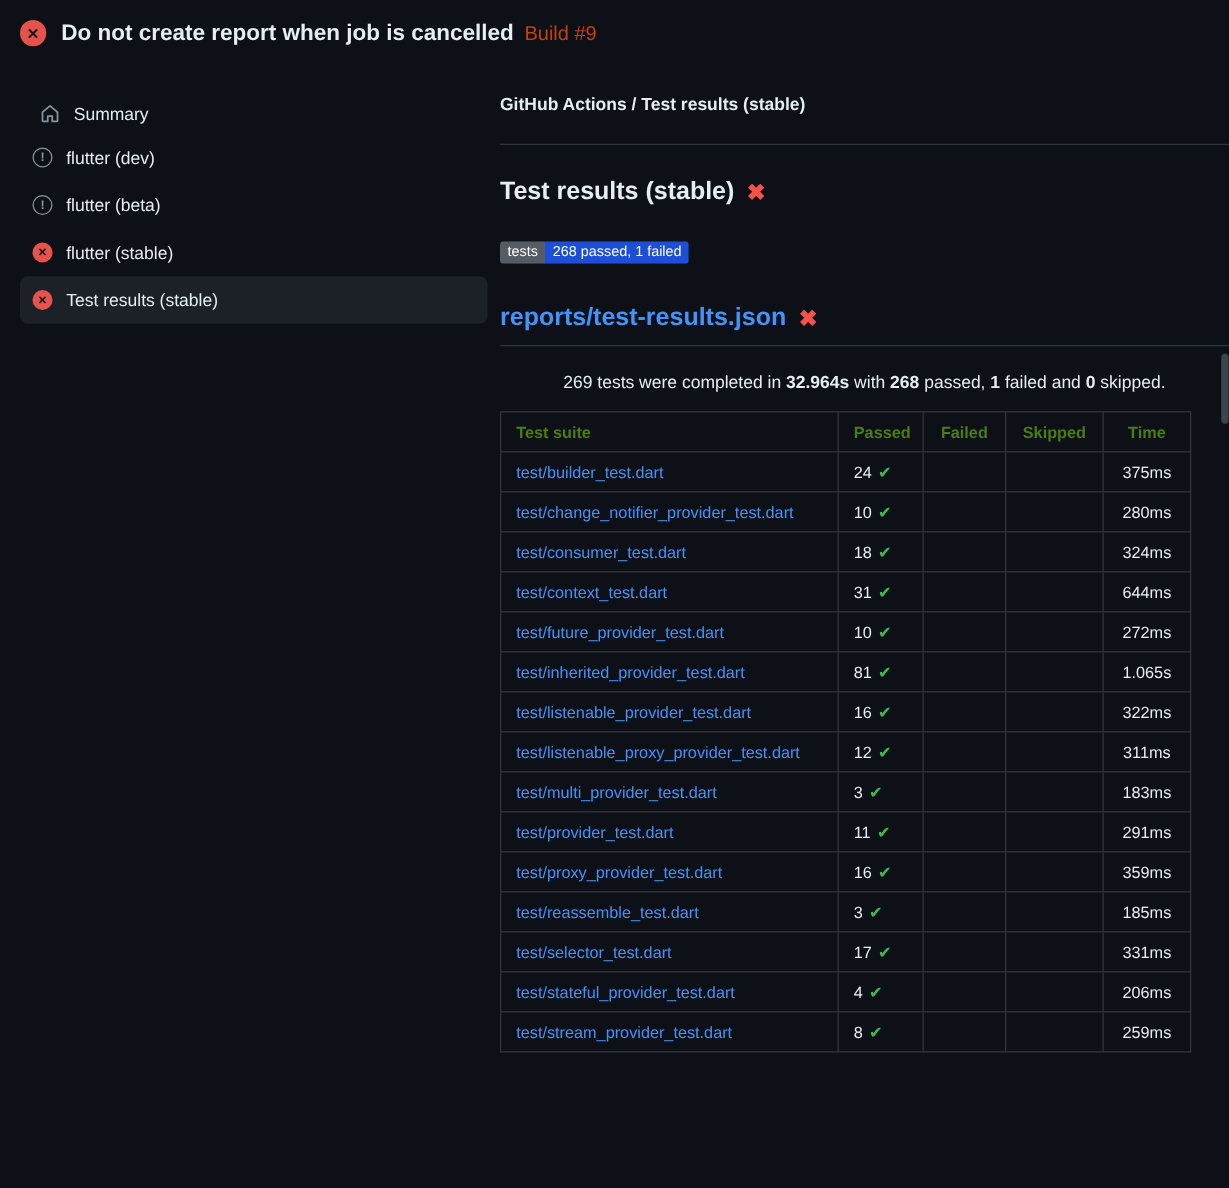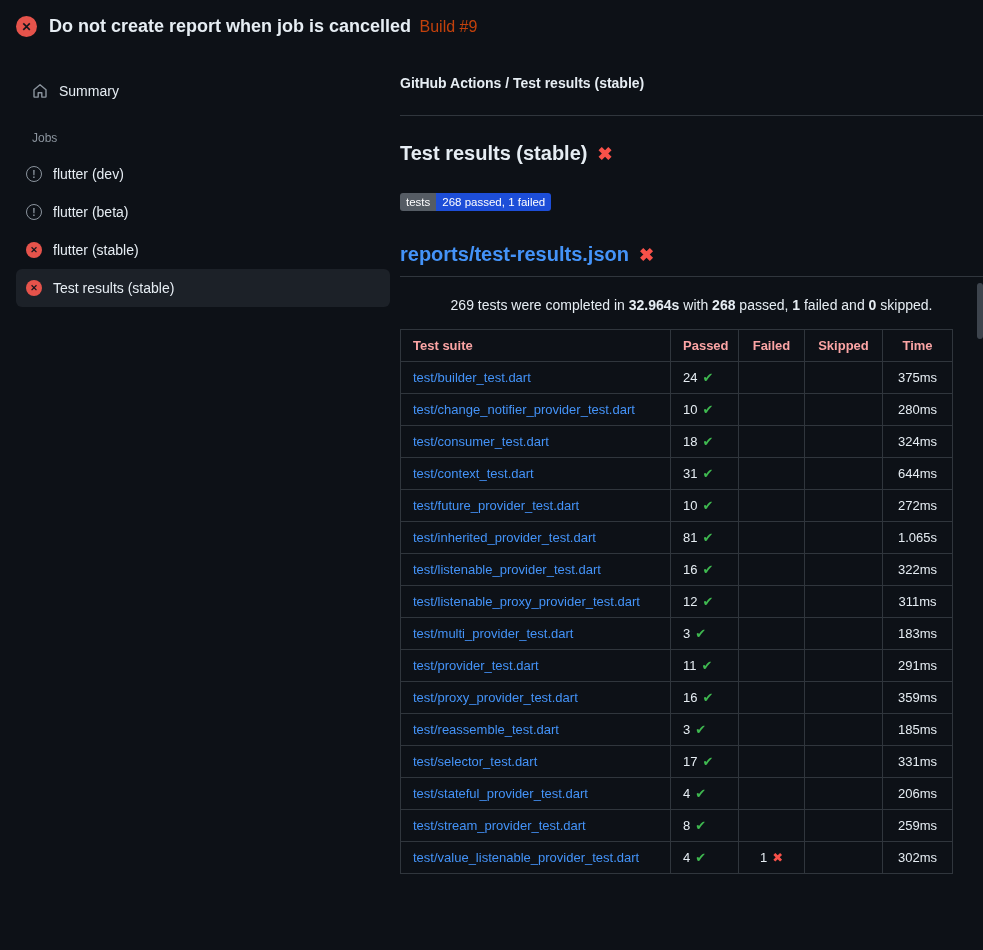--- a/index.html
+++ b/index.html
@@ -59,21 +59,21 @@
     font-size:20px; font-weight:700; display:flex; align-items:center;
   }
   .report-title a { color:#4493f8; }
 
   .summary-line { margin-top:20px; font-size:14px; color:#e6edf3;text-align:center; }
   .summary-line b { font-weight:700; }
 
   
   table.results { border-collapse:collapse; table-layout:fixed; width:552px; margin-top:16px; font-size:13px; }
   .results th, .results td { border:1px solid #30363d; padding:8px 12px; overflow:hidden; white-space:nowrap; }
-  .results th { text-align:left; font-weight:700; color:#fca5a5; }
+  .results th { text-align:left; font-weight:700; color:#4d7c0f; }
   .results th.num, .results td.num { text-align:left; }
   .results th.mid, .results td.mid { text-align:center; }
   .results td.col-suite a { font-size:13px; }
   .check-icon { color:#3fb950; margin-left:5px; }
   .cross-icon { color:#f85149; margin-left:5px; }
   .col-time { color:#e6edf3; text-align:center; }
   .results th.col-time-h { text-align:center; }
 
   
   .scrollbar-thumb { position:fixed; right:0; top:283px; width:6px; height:56px; background:#3d444d; border-radius:3px; }
@@ -92,21 +92,20 @@
 <div class="layout">
   <aside class="sidebar">
     <div class="summary-item">
       <span style="display:flex;">
         <svg width="16" height="16" viewBox="0 0 16 16">
             <path d="M8 1.7l6 5V13.5a.6.6 0 0 1-.6.6H9.8V9.8H6.2v4.3H2.6a.6.6 0 0 1-.6-.6V6.7z" fill="none" stroke="#8b949e" stroke-width="1.4" stroke-linejoin="round"></path>
           </svg>
       </span>
       <span>Summary</span>
     </div>
-    <div class="jobs-label">Jobs</div>
     <nav>
         <div class="job-item">
           <span class="status-icon cancelled">!</span>
           <span>flutter (dev)</span>
         </div>
         <div class="job-item">
           <span class="status-icon cancelled">!</span>
           <span>flutter (beta)</span>
         </div>
         <div class="job-item">
@@ -259,25 +258,18 @@
             <td class="mid"></td>
             <td class="col-time">206ms</td>
           </tr>
           <tr>
             <td class="col-suite"><a>test/stream_provider_test.dart</a></td>
             <td class="num"><span>8</span><span class="check-icon">✔</span></td>
             <td class="mid"></td>
             <td class="mid"></td>
             <td class="col-time">259ms</td>
           </tr>
-          <tr>
-            <td class="col-suite"><a>test/value_listenable_provider_test.dart</a></td>
-            <td class="num"><span>4</span><span class="check-icon">✔</span></td>
-            <td class="mid"><span>1</span><span class="cross-icon">✖</span></td>
-            <td class="mid"></td>
-            <td class="col-time">302ms</td>
-          </tr>
         </tbody>
     </table>
   </main>
 </div>
 
 <div class="scrollbar-thumb"></div>
 
 </body></html>

